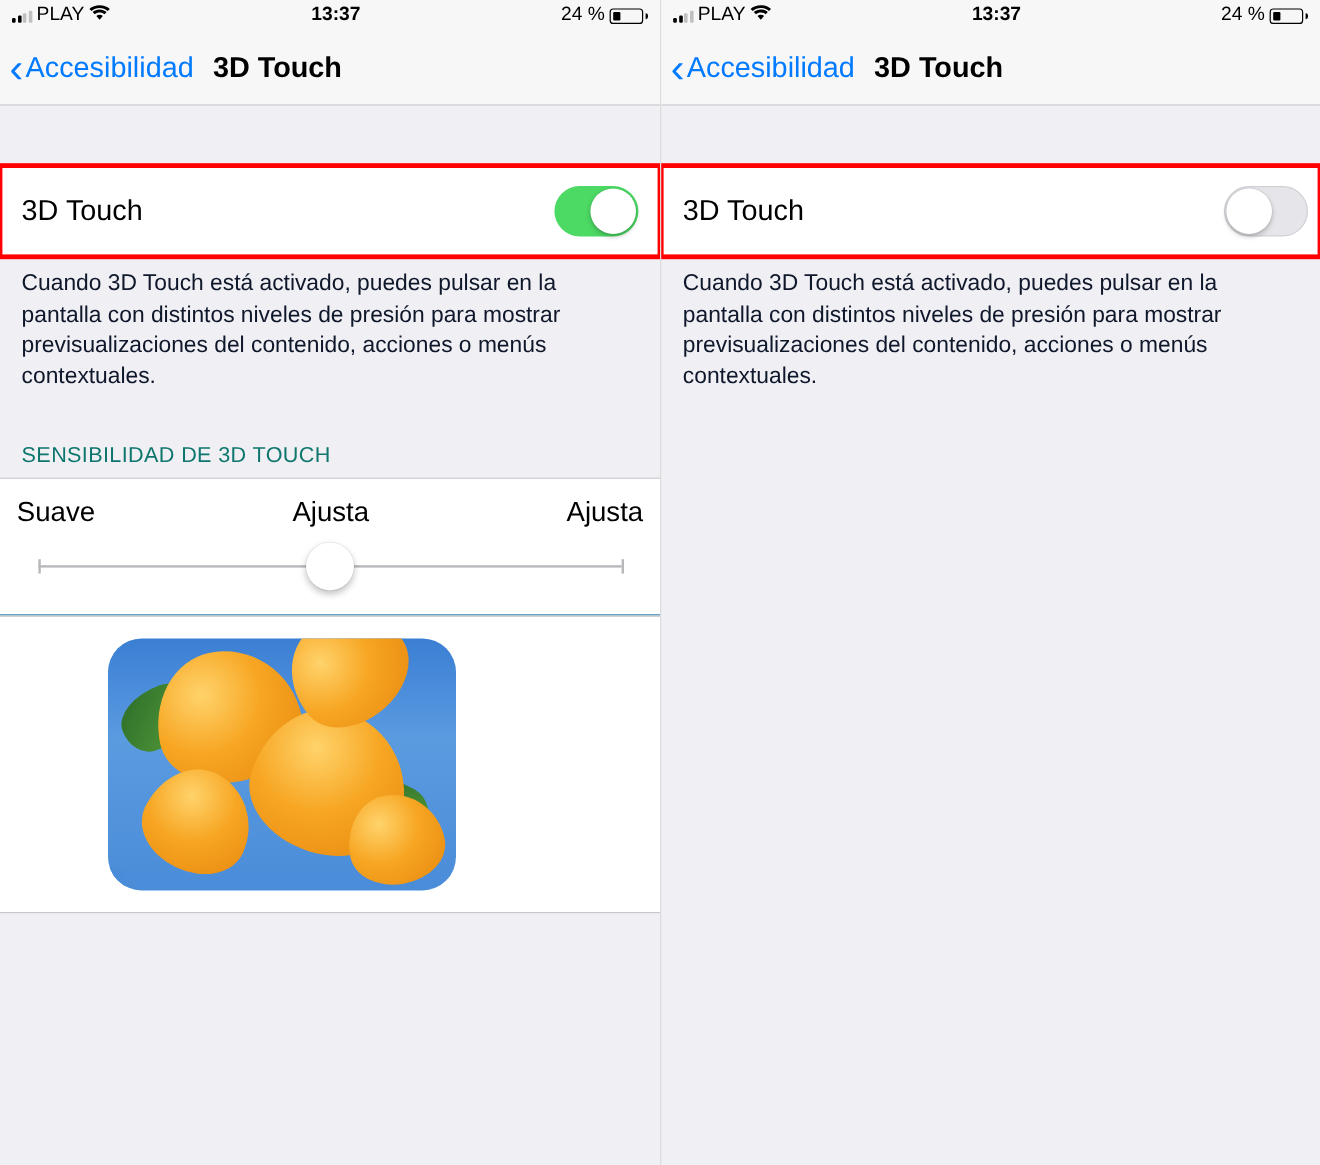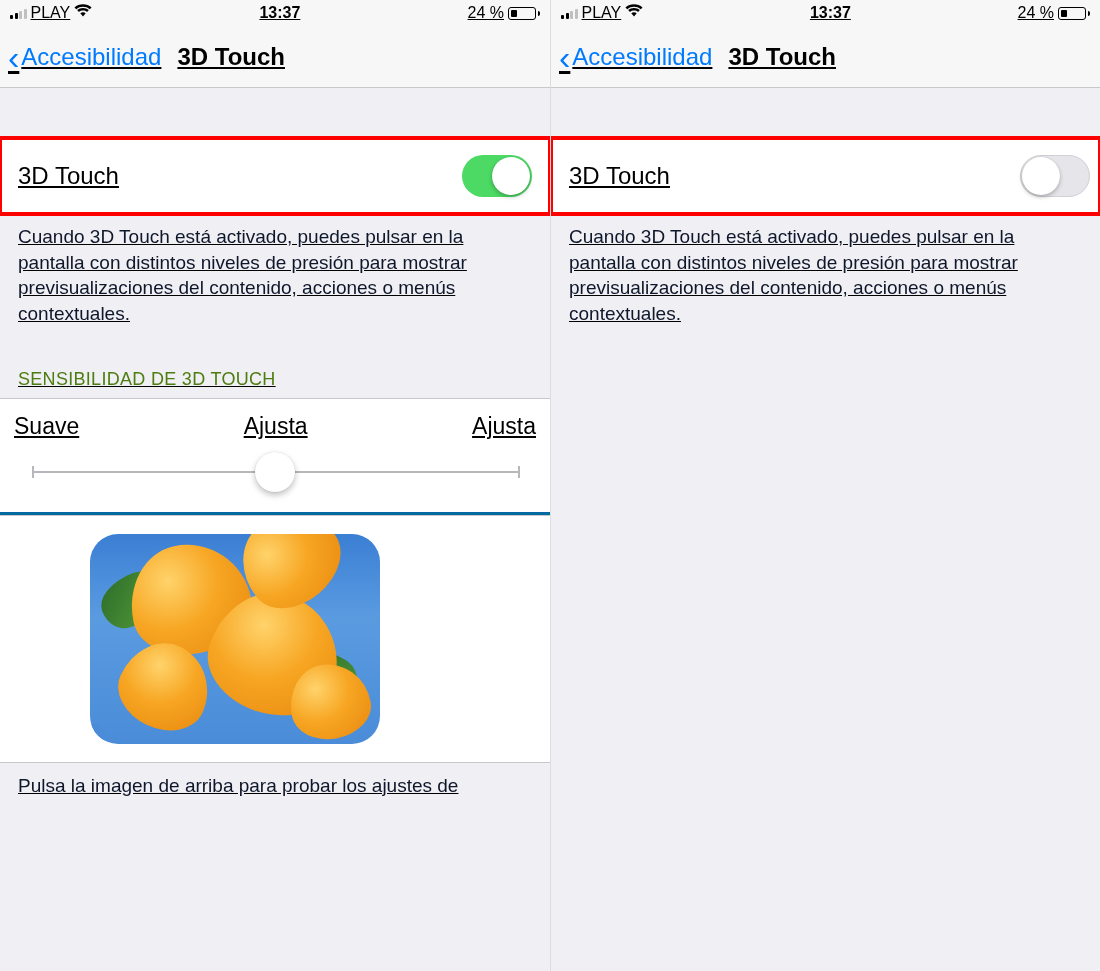--- a/index.html
+++ b/index.html
@@ -10,21 +10,20 @@
     height: 971px;
     overflow: hidden;
     display: flex;
   }
   .screen {
     width: 550px;
     height: 971px;
     background: #efeff4;
     position: relative;
     overflow: hidden;
-    text-decoration: underline;
   }
   .screen + .screen { border-left: 1px solid #ddd; }
 
   
   .status-bar {
     height: 26px;
     background: #f7f7f8;
     display: flex;
     align-items: center;
     justify-content: space-between;
@@ -104,29 +103,29 @@
   
   .footer-text {
     padding: 10px 18px 14px;
     font-size: 19px;
     line-height: 1.35;
     color: #0f172a;
   }
   .header-text {
     padding: 28px 18px 8px;
     font-size: 18px;
-    color: #4d7c0f;
+    color: #0f766e;
     letter-spacing: 0.3px;
   }
 
   
   .slider-cell {
     background: #fff;
     border-top: 1px solid #c8c7cc;
-    border-bottom: 3px solid #0369a1;
+    border-bottom: 1px solid #0369a1;
     padding: 14px 14px 18px;
     text-align: right;
   }
   .slider-labels {
     display: flex; justify-content: space-between;
     font-size: 23px; color: #000; margin-bottom: 10px;
   }
   .slider-track-wrap { position: relative; padding: 0 18px; height: 44px; display:flex; align-items:center;}
   .slider-track {
     width: 100%; height: 2px; background: #b8b8bc; position: relative;
@@ -244,21 +243,20 @@
       <span class="leaf" style="width:70px;height:50px;top:40px;left:10px;transform:rotate(-20deg)"></span>
       <span class="leaf" style="width:60px;height:40px;top:120px;left:210px;transform:rotate(30deg)"></span>
       <span class="petal" style="width:120px;height:110px;top:10px;left:40px;transform:rotate(-12deg)"></span>
       <span class="petal" style="width:130px;height:120px;top:60px;left:120px;transform:rotate(18deg)"></span>
       <span class="petal" style="width:100px;height:90px;top:-20px;left:150px;transform:rotate(-40deg)"></span>
       <span class="petal" style="width:90px;height:85px;top:110px;left:30px;transform:rotate(25deg)"></span>
       <span class="petal" style="width:80px;height:75px;top:130px;left:200px;transform:rotate(-10deg)"></span>
     </div>
   </div>
 
-  <div class="footer-text" style="background:#efeff4">Pulsa la imagen de arriba para probar los ajustes de</div>
 </div>
 
 <div class="screen screen-right">
   <div class="status-bar">
     <div class="status-left">
       <span class="signal-bars">
           <span></span>
           <span></span>
           <span></span>
           <span></span>

